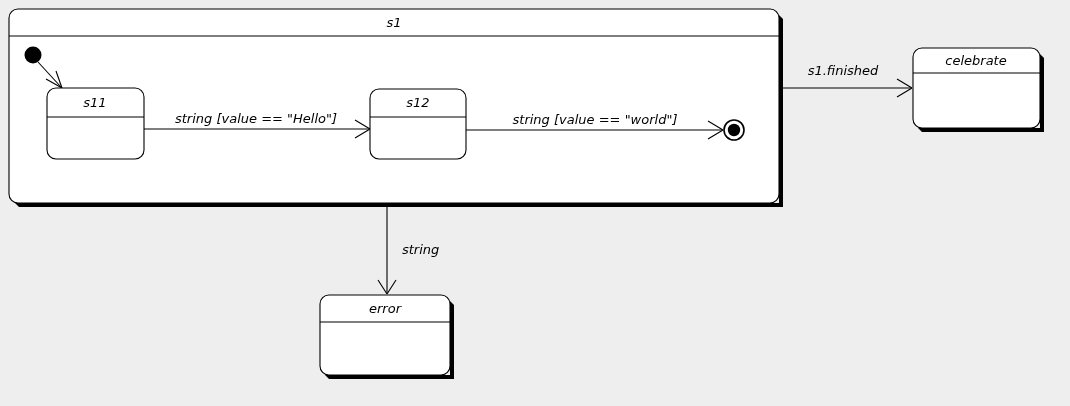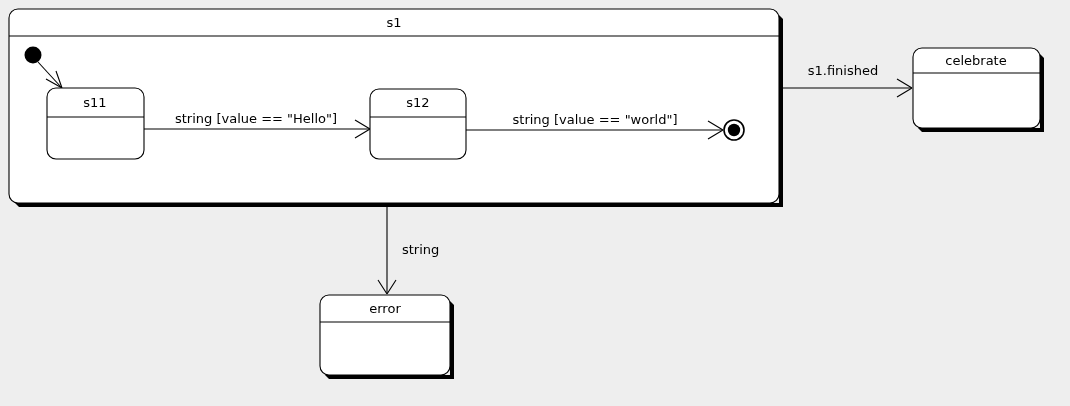--- a/index.html
+++ b/index.html
@@ -10,20 +10,21 @@
   body {
     width: 1070px;
     height: 406px;
     font-family: "DejaVu Sans", sans-serif;
     overflow: hidden;
   }
   #diagram-root {
     position: relative;
     width: 1070px;
     height: 406px;
+    font-style: italic;
   }
   svg#uml-canvas {
     position: absolute;
     top: 0;
     left: 0;
     width: 1070px;
     height: 406px;
     display: block;
   }
   .state-label {

